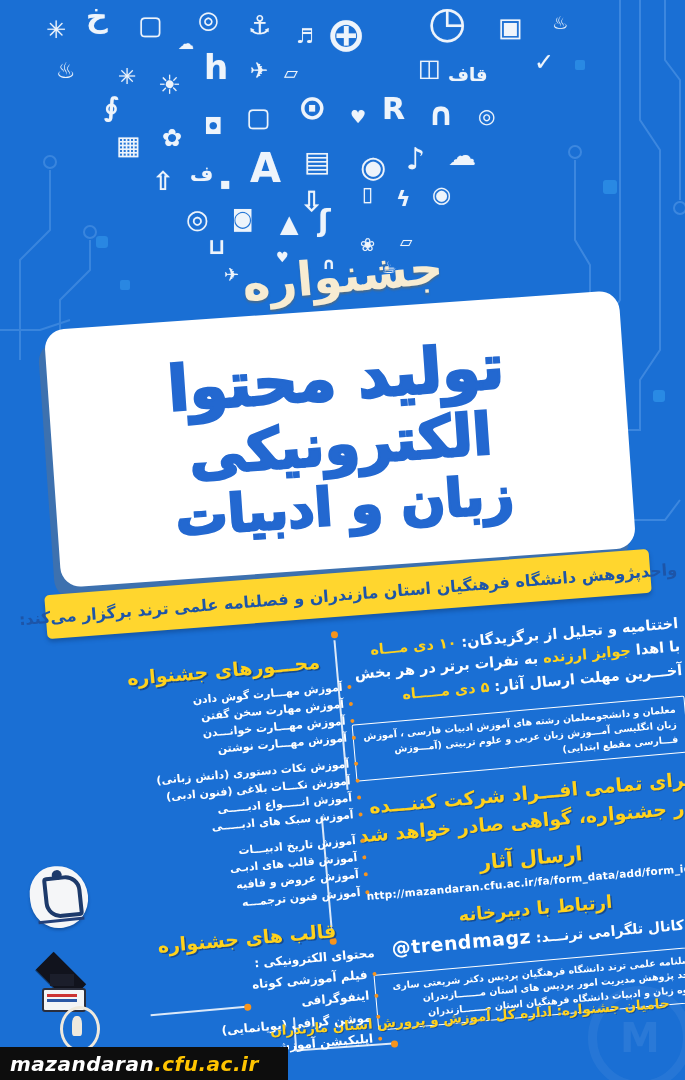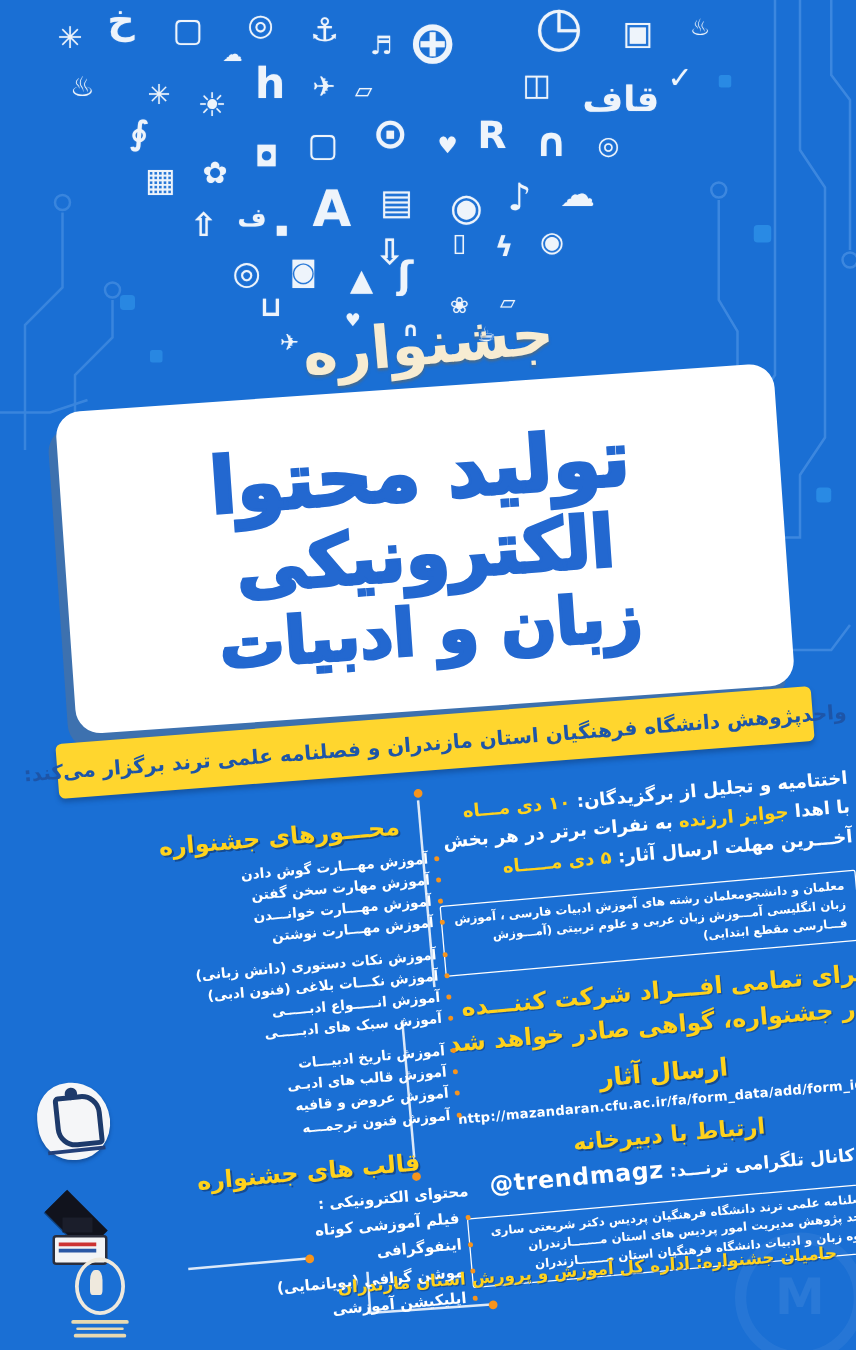--- a/index.html
+++ b/index.html
@@ -140,21 +140,21 @@
       <span class="icn" style="left: 86px; top: 2px; font-size: 30px;">خ</span>
       <span class="icn" style="left: 138px; top: 12px; font-size: 26px;">▢</span>
       <span class="icn" style="left: 178px; top: 36px; font-size: 16px;">☁</span>
       <span class="icn" style="left: 198px; top: 8px; font-size: 24px;">◎</span>
       <span class="icn" style="left: 248px; top: 12px; font-size: 26px;">⚓</span>
       <span class="icn" style="left: 296px; top: 26px; font-size: 20px;">♬</span>
       <span class="icn" style="left: 326px; top: 10px; font-size: 48px;">⊕</span>
       <span class="icn" style="left: 428px; top: 0px; font-size: 44px;">◷</span>
       <span class="icn" style="left: 418px; top: 56px; font-size: 24px;">◫</span>
       <span class="icn" style="left: 498px; top: 14px; font-size: 26px;">▣</span>
-      <span class="icn" style="left: 466px; top: 66px; font-size: 28px;">قاف</span>
+      <span class="icn" style="left: 448px; top: 66px; font-size: 18px;">قاف</span>
       <span class="icn" style="left: 534px; top: 50px; font-size: 24px;">✓</span>
       <span class="icn" style="left: 552px; top: 14px; font-size: 18px;">♨</span>
       <span class="icn" style="left: 56px; top: 60px; font-size: 22px;">♨</span>
       <span class="icn" style="left: 118px; top: 66px; font-size: 22px;">✳</span>
       <span class="icn" style="left: 158px; top: 72px; font-size: 26px;">☀</span>
       <span class="icn" style="left: 204px; top: 50px; font-size: 34px;">h</span>
       <span class="icn" style="left: 250px; top: 60px; font-size: 22px;">✈</span>
       <span class="icn" style="left: 284px; top: 64px; font-size: 18px;">▱</span>
       <span class="icn" style="left: 298px; top: 90px; font-size: 34px;">⊙</span>
       <span class="icn" style="left: 350px; top: 108px; font-size: 18px;">♥</span>
@@ -298,16 +298,19 @@
     <div class="ring">
         <span class="tulip"></span>
       </div>
     <div class="cap"></div>
     <div class="cap2"></div>
     <div class="cap3"></div>
   </div>
 
   <div class="supporters">حامیان جشنواره: اداره کل آموزش و پرورش استان مازندران</div>
 
+  <div class="blackbar">
+    <span class="site"><span>mazandaran</span><span class="suffix">.cfu.ac.ir</span></span>
+  </div>
 
   <div class="watermark">M</div>
 
 </div>
 
 </body></html>

